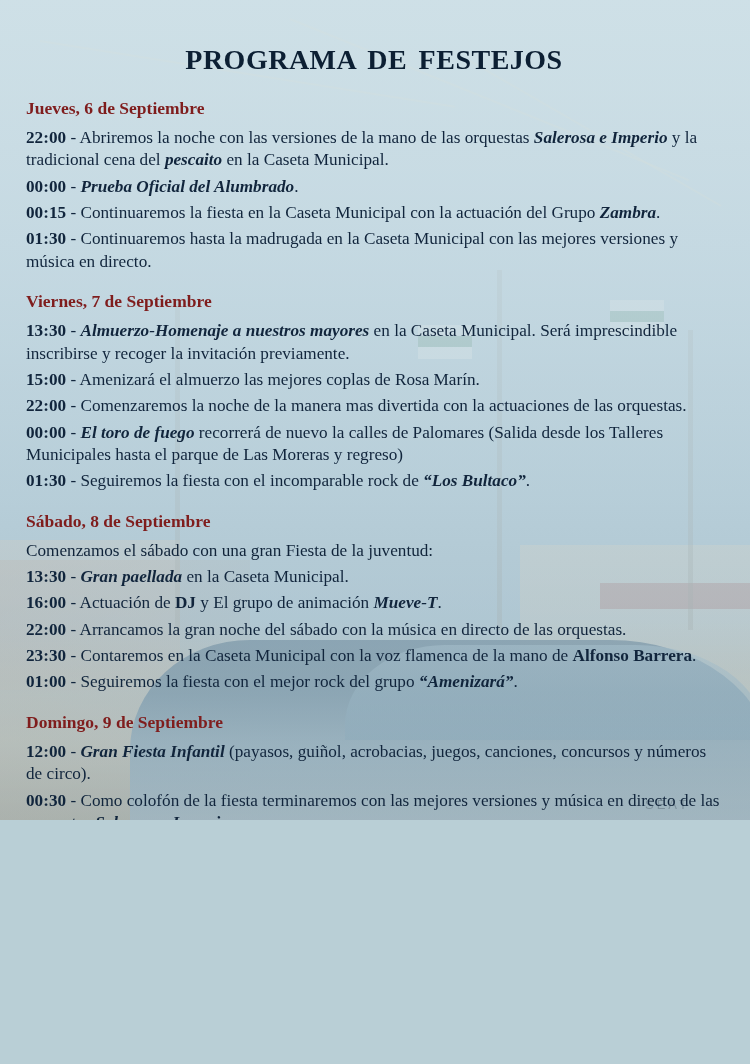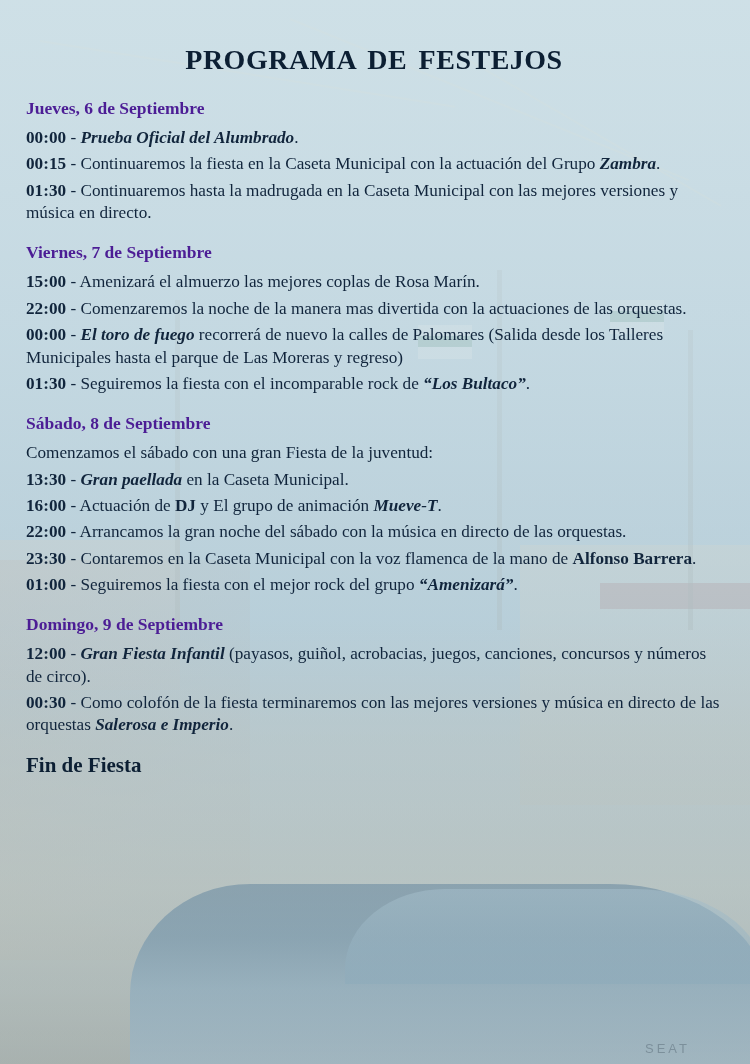--- a/index.html
+++ b/index.html
@@ -7,21 +7,21 @@
   body {
     width: 750px;
     height: 1064px;
     font-family: "Liberation Serif", serif;
     background: #b9cfd6;
     overflow: hidden;
   }
   .poster {
     position: relative;
     width: 750px;
-    height: 1064px;
+    height: 820px;
     overflow: hidden;
   }
   
   .bg {
     position: absolute;
     inset: 0;
     background:
       
       linear-gradient(to bottom,
         #cfe0e6 0%,
@@ -127,21 +127,21 @@
     letter-spacing: 0.5px;
     margin: 0 0 22px 0;
     color: #0c1f33;
     word-spacing: 4px;
   }
   .day-heading {
     font-family: "Liberation Serif", serif;
     font-weight: bold;
     font-size: 17.5px;
     margin: 0 0 8px 0;
-    color: #4c1d95;
+    color: #7f1d1d;
   }
   .day-block { margin-bottom: 18px; }
   .day-block:last-of-type { margin-bottom: 10px; }
   .entry {
     font-size: 17.2px;
     line-height: 1.30;
     margin: 0 0 4px 0;
     color: #11253c;
     text-align: left;
   }
@@ -180,26 +180,28 @@
       <div class="bg-car-badge">SEAT</div>
     </div>
     <div class="bg-haze"></div>
   </div>
 
   <div class="content">
     <h1 class="title">PROGRAMA  DE FESTEJOS</h1>
     <div id="days">
         <div class="day-block">
           <div class="day-heading">Jueves, 6 de Septiembre</div>
+          <p class="entry"><span class="time">22:00</span> <span>- Abriremos la noche con las versiones de la mano de las orquestas </span><i>Salerosa e Imperio</i><span> y la tradicional cena del </span><i>pescaito</i><span> en la Caseta Municipal.</span></p>
           <p class="entry"><span class="time">00:00</span> <span>- </span><i>Prueba Oficial del Alumbrado</i><span>.</span></p>
           <p class="entry"><span class="time">00:15</span> <span>- Continuaremos la fiesta en la Caseta Municipal con la actuación del Grupo </span><i>Zambra</i><span>.</span></p>
           <p class="entry"><span class="time">01:30</span> <span>- Continuaremos hasta la madrugada en la Caseta Municipal con las mejores versiones y música en directo.</span></p>
         </div>
         <div class="day-block">
           <div class="day-heading">Viernes, 7 de Septiembre</div>
+          <p class="entry"><span class="time">13:30</span> <span>- </span><i>Almuerzo-Homenaje a nuestros mayores</i><span> en la Caseta Municipal. Será imprescindible inscribirse y recoger la invitación previamente.</span></p>
           <p class="entry"><span class="time">15:00</span> <span>- Amenizará el almuerzo las mejores coplas de Rosa Marín.</span></p>
           <p class="entry"><span class="time">22:00</span> <span>- Comenzaremos la noche de la manera mas divertida con la actuaciones de las orquestas.</span></p>
           <p class="entry"><span class="time">00:00</span> <span>- </span><i>El toro de fuego</i><span> recorrerá de nuevo la calles de Palomares (Salida desde los Talleres Municipales hasta el parque de Las Moreras y regreso)</span></p>
           <p class="entry"><span class="time">01:30</span> <span>- Seguiremos la fiesta con el incomparable rock de </span><i>“Los Bultaco”</i><span>.</span></p>
         </div>
         <div class="day-block">
           <div class="day-heading">Sábado, 8 de Septiembre</div>
           <div class="intro">Comenzamos el sábado con una gran Fiesta de la juventud:</div>
           <p class="entry"><span class="time">13:30</span> <span>- </span><i>Gran paellada</i><span> en la Caseta Municipal.</span></p>
           <p class="entry"><span class="time">16:00</span> <span>- Actuación de </span><b>DJ</b><span> y El grupo de animación </span><i>Mueve-T</i><span>.</span></p>

